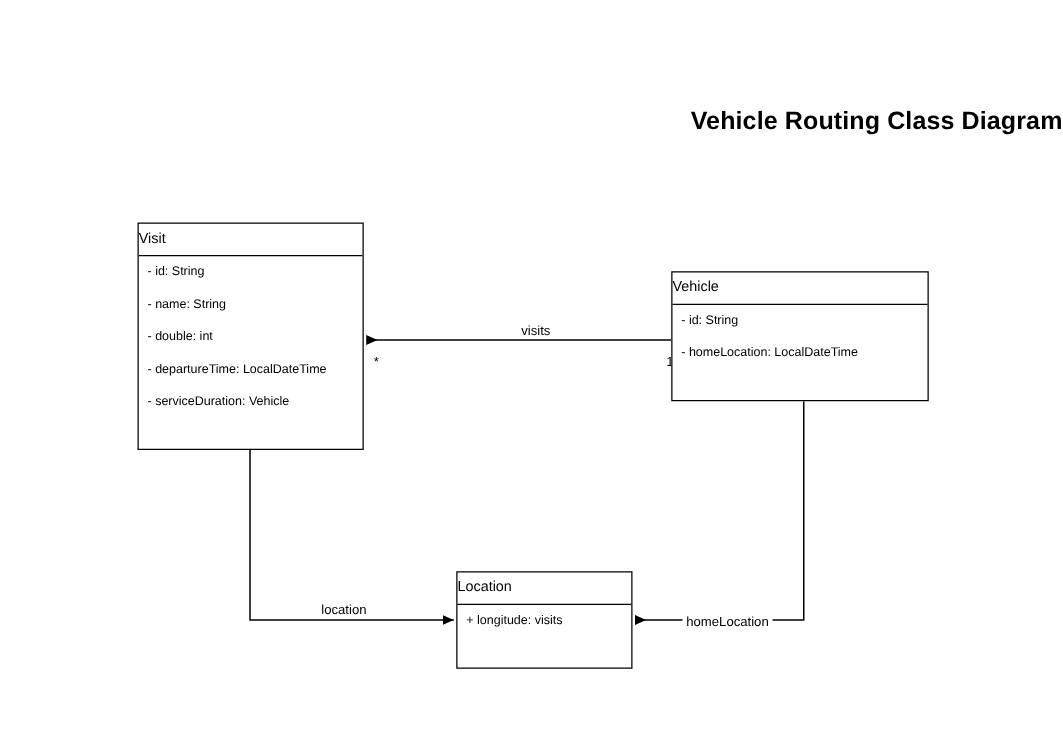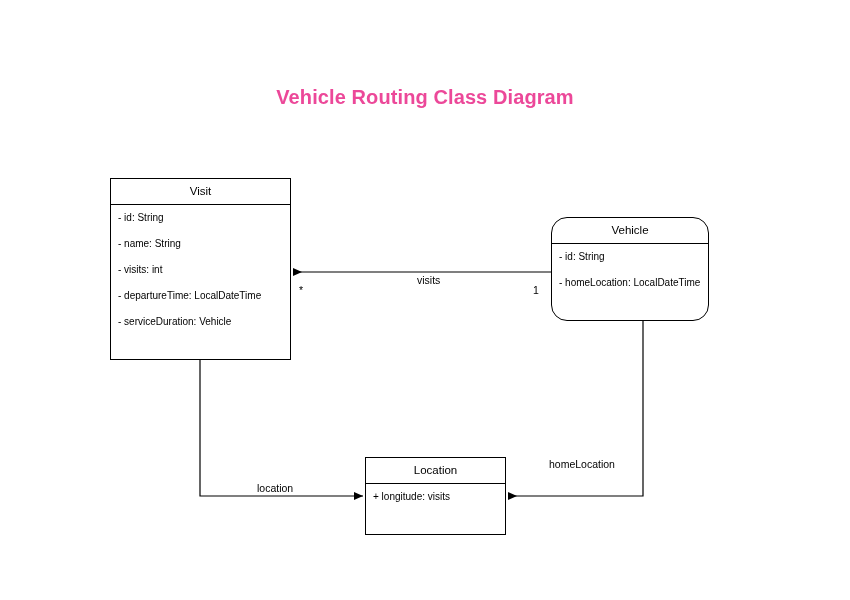--- a/index.html
+++ b/index.html
@@ -17,35 +17,35 @@
     width: 850px;
     height: 600px;
     background: #ffffff;
     overflow: hidden;
   }
   #diagram-title {
     position: absolute;
     left: 0;
     top: 86px;
     width: 850px;
-    text-align: center;
+    text-align: right;
     font-size: 20px;
     font-weight: bold;
     letter-spacing: 0.1px;
-    color: #ec4899;
+    color: #000000;
   }
   
   .uml-class {
     position: absolute;
     background: #ffffff;
     border: 1.2px solid #000000;
     box-sizing: border-box;
   }
   .uml-class-name {
-    text-align: center;
+    text-align: left;
     font-size: 11.5px;
     line-height: 25px;
     height: 25px;
     border-bottom: 1.2px solid #000000;
     color: #000000;
     white-space: nowrap;
     overflow: hidden;
   }
   .uml-attrs {
     padding: 0;
@@ -56,21 +56,21 @@
     font-size: 10px;
     line-height: 26px;
     height: 26px;
     padding-left: 7px;
     color: #000000;
     white-space: nowrap;
     overflow: hidden;
   }
   
   #class-visit    { left: 110px; top: 178px; width: 181px; height: 182px; }
-  #class-vehicle  { left: 551px; top: 217px; width: 158px; height: 104px; border-radius: 16px; }
+  #class-vehicle  { left: 537px; top: 217px; width: 206px; height: 104px; }
   #class-location { left: 365px; top: 457px; width: 141px; height: 78px;  }
 
   
   .edge-svg {
     position: absolute;
     left: 0;
     top: 0;
     width: 850px;
     height: 600px;
     pointer-events: none;
@@ -87,23 +87,23 @@
     white-space: nowrap;
     background: #ffffff;
     padding: 0 3px;
   }
   .mult-label {
     position: absolute;
     font-size: 10.5px;
     color: #000000;
     white-space: nowrap;
   }
-  #label-visits       { left: 414px; top: 274px; }
+  #label-visits       { left: 414px; top: 259px; }
   #label-location     { left: 254px; top: 482px; }
-  #label-homelocation { left: 546px; top: 458px; text-align: center; }
+  #label-homelocation { left: 546px; top: 492px; text-align: center; }
   #mult-visit-side    { left: 299px; top: 284px; }
   #mult-vehicle-side  { left: 533px; top: 284px; }
 </style>
 </head>
 <body>
 
 <div id="canvas">
 
   <div id="diagram-title">Vehicle Routing Class Diagram</div>
 
@@ -130,21 +130,21 @@
 
   <div class="edge-label" id="label-location">location</div>
 
   <div class="edge-label" id="label-homelocation">homeLocation</div>
 
   <div class="uml-class" id="class-visit">
     <div class="uml-class-name">Visit</div>
     <ul class="uml-attrs">
       <li class="uml-attr">- id: String</li>
       <li class="uml-attr">- name: String</li>
-      <li class="uml-attr">- visits: int</li>
+      <li class="uml-attr">- double: int</li>
       <li class="uml-attr">- departureTime: LocalDateTime</li>
       <li class="uml-attr">- serviceDuration: Vehicle</li>
     </ul>
   </div>
 
   <div class="uml-class" id="class-vehicle">
     <div class="uml-class-name">Vehicle</div>
     <ul class="uml-attrs">
       <li class="uml-attr">- id: String</li>
       <li class="uml-attr">- homeLocation: LocalDateTime</li>

